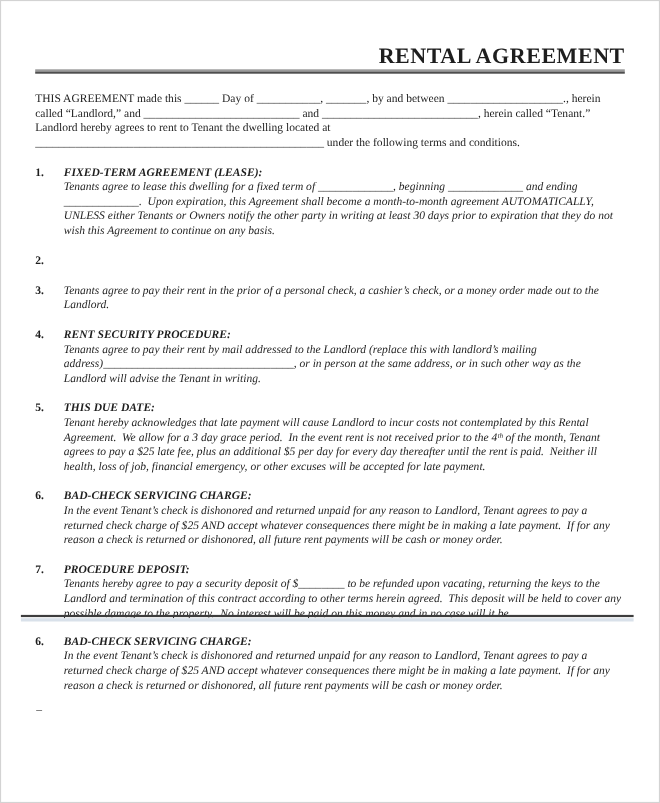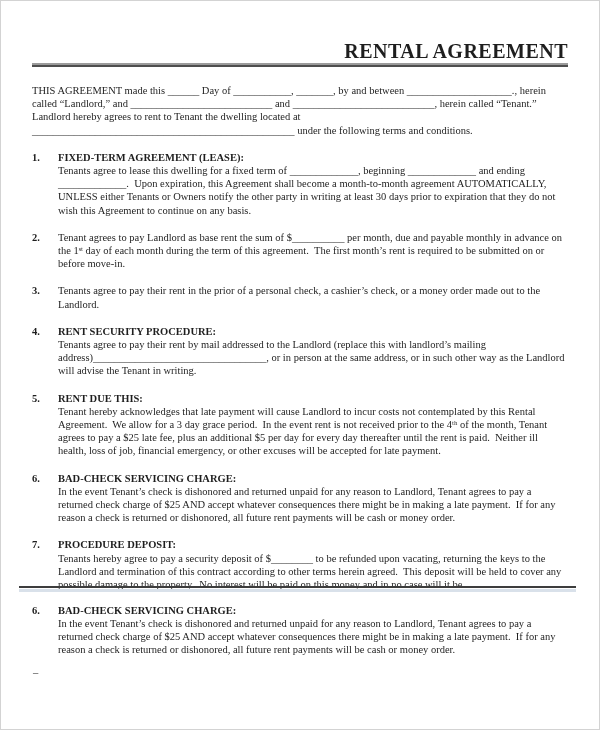--- a/index.html
+++ b/index.html
@@ -37,21 +37,21 @@
   }
   .clause {
     display: flex;
     margin: 0 0 14px 0;
   }
   .clause-num {
     width: 26px;
     flex: 0 0 26px;
     font-weight: bold;
   }
-  .clause-content { flex: 1; min-width: 0; }
+  .clause-content { flex: 1; min-width: 0; font-style: italic; }
   .clause-heading { font-weight: bold; }
   .clause-body { white-space: pre-wrap; }
   .clipped {
     max-height: 37px;
     overflow: hidden;
   }
   .sec7 { margin-bottom: 0; }
   .page-break {
     position: relative;
     z-index: 2;
@@ -77,21 +77,20 @@
     <div class="clause-num">1.</div>
     <div class="clause-content">
       <div class="clause-heading">FIXED-TERM AGREEMENT (LEASE):</div>
       <div class="clause-body">Tenants agree to lease this dwelling for a fixed term of _____________, beginning _____________ and ending _____________.  Upon expiration, this Agreement shall become a month-to-month agreement AUTOMATICALLY, UNLESS either Tenants or Owners notify the other party in writing at least 30 days prior to expiration that they do not wish this Agreement to continue on any basis.</div>
     </div>
   </section>
 
   <section class="clause">
     <div class="clause-num">2.</div>
     <div class="clause-content">
-      <div class="clause-body">Tenant agrees to pay Landlord as base rent the sum of $__________ per month, due and payable monthly in advance on the 1ˢᵗ day of each month during the term of this agreement.  The first month’s rent is required to be submitted on or before move-in.</div>
     </div>
   </section>
 
   <section class="clause">
     <div class="clause-num">3.</div>
     <div class="clause-content">
       <div class="clause-body">Tenants agree to pay their rent in the prior of a personal check, a cashier’s check, or a money order made out to the Landlord.</div>
     </div>
   </section>
 
@@ -99,21 +98,21 @@
     <div class="clause-num">4.</div>
     <div class="clause-content">
       <div class="clause-heading">RENT SECURITY PROCEDURE:</div>
       <div class="clause-body">Tenants agree to pay their rent by mail addressed to the Landlord (replace this with landlord’s mailing address)_________________________________, or in person at the same address, or in such other way as the Landlord will advise the Tenant in writing.</div>
     </div>
   </section>
 
   <section class="clause">
     <div class="clause-num">5.</div>
     <div class="clause-content">
-      <div class="clause-heading">RENT DUE THIS:</div>
+      <div class="clause-heading">THIS DUE DATE:</div>
       <div class="clause-body">Tenant hereby acknowledges that late payment will cause Landlord to incur costs not contemplated by this Rental Agreement.  We allow for a 3 day grace period.  In the event rent is not received prior to the 4ᵗʰ of the month, Tenant agrees to pay a $25 late fee, plus an additional $5 per day for every day thereafter until the rent is paid.  Neither ill health, loss of job, financial emergency, or other excuses will be accepted for late payment.</div>
     </div>
   </section>
 
   <section class="clause">
     <div class="clause-num">6.</div>
     <div class="clause-content">
       <div class="clause-heading">BAD-CHECK SERVICING CHARGE:</div>
       <div class="clause-body">In the event Tenant’s check is dishonored and returned unpaid for any reason to Landlord, Tenant agrees to pay a returned check charge of $25 AND accept whatever consequences there might be in making a late payment.  If for any reason a check is returned or dishonored, all future rent payments will be cash or money order.</div>
     </div>

